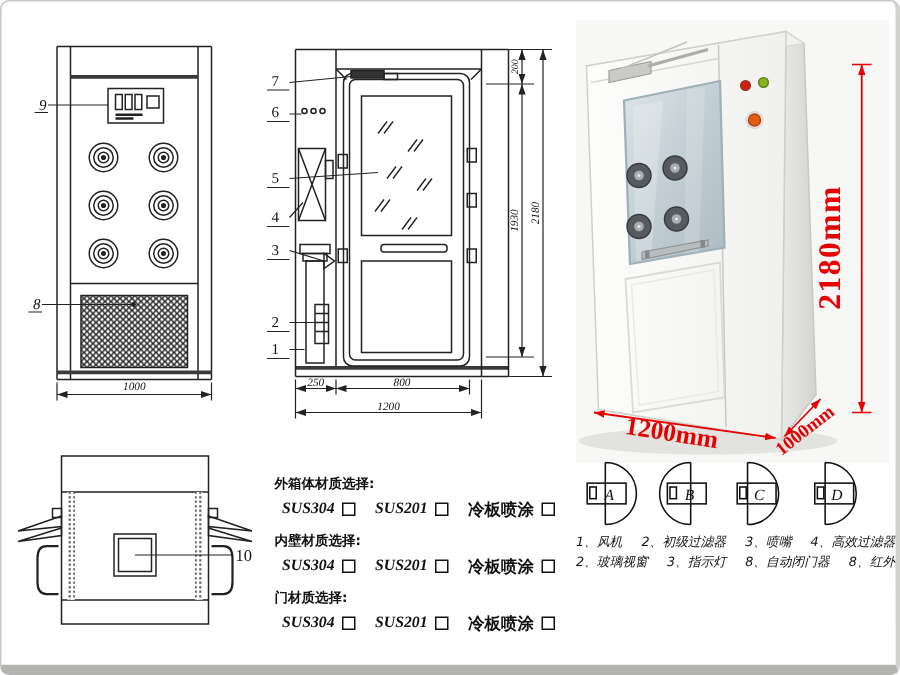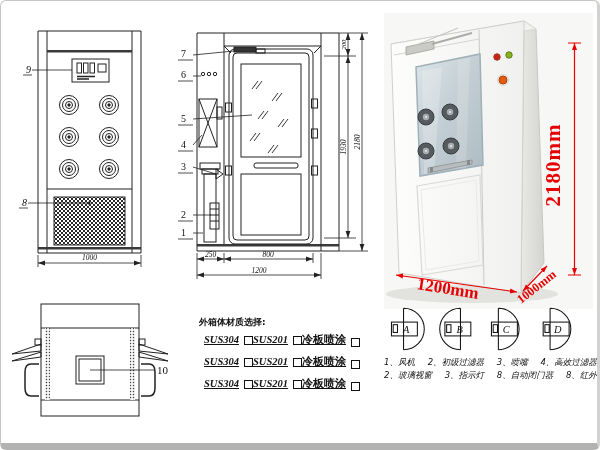--- a/index.html
+++ b/index.html
@@ -5,24 +5,24 @@
   html,body{margin:0;padding:0;background:#ffffff;}
   .sheet{
     position:relative;width:600px;height:450px;box-sizing:border-box;
     background:#ffffff;overflow:hidden;
     border:1px solid #c6c6c4;border-right:3px solid #d2d2d0;border-bottom:7px solid #b3b3b1;
     border-radius:6px;
     font-family:"DejaVu Sans",sans-serif;color:#111;
   }
   .abs{position:absolute;}
   
-  .materials{position:absolute;left:196px;top:315px;width:186px;}
+  .materials{position:absolute;left:180px;top:315px;width:186px;}
   .m-title{font-size:9px;font-weight:bold;margin:0 0 3px 2px;white-space:nowrap;}
   .m-opts{display:flex;align-items:center;margin:0 0 7px 7px;white-space:nowrap;}
-  .m-opt{display:flex;align-items:flex-end;text-decoration:underline;}
+  .m-opt{display:flex;align-items:center;margin-right:13px;}
   .sus{font-family:"Liberation Serif",serif;font-style:italic;font-weight:bold;font-size:10.5px;}
   .cjk-opt{font-size:11px;font-weight:bold;}
   .checkbox{width:7px;height:7px;border:1.6px solid #111;display:inline-block;margin-left:5px;background:#fff;}
   
   .legend{position:absolute;left:380px;top:301px;width:214px;}
   .door-row{display:flex;gap:12px;margin-left:7px;}
   .legend-title{font-size:9.5px;font-weight:bold;margin:12px 0 2px 3px;}
   .legend-rows{font-size:8.5px;line-height:13px;margin-left:3px;white-space:nowrap;font-style:italic;}
   .legend-rows span{margin-right:10px;}
   svg text{user-select:none;}
@@ -321,34 +321,36 @@
         </span>
       <span class="m-opt">
           <span class="sus">SUS201</span>
           <span class="checkbox"></span>
         </span>
       <span class="m-opt">
           <span class="cjk-opt">冷板喷涂</span>
           <span class="checkbox"></span>
         </span>
     </div>
+    <div class="m-title">内壁材质选择:</div>
     <div class="m-opts">
       <span class="m-opt">
           <span class="sus">SUS304</span>
           <span class="checkbox"></span>
         </span>
       <span class="m-opt">
           <span class="sus">SUS201</span>
           <span class="checkbox"></span>
         </span>
       <span class="m-opt">
           <span class="cjk-opt">冷板喷涂</span>
           <span class="checkbox"></span>
         </span>
     </div>
+    <div class="m-title">门材质选择:</div>
     <div class="m-opts">
       <span class="m-opt">
           <span class="sus">SUS304</span>
           <span class="checkbox"></span>
         </span>
       <span class="m-opt">
           <span class="sus">SUS201</span>
           <span class="checkbox"></span>
         </span>
       <span class="m-opt">

